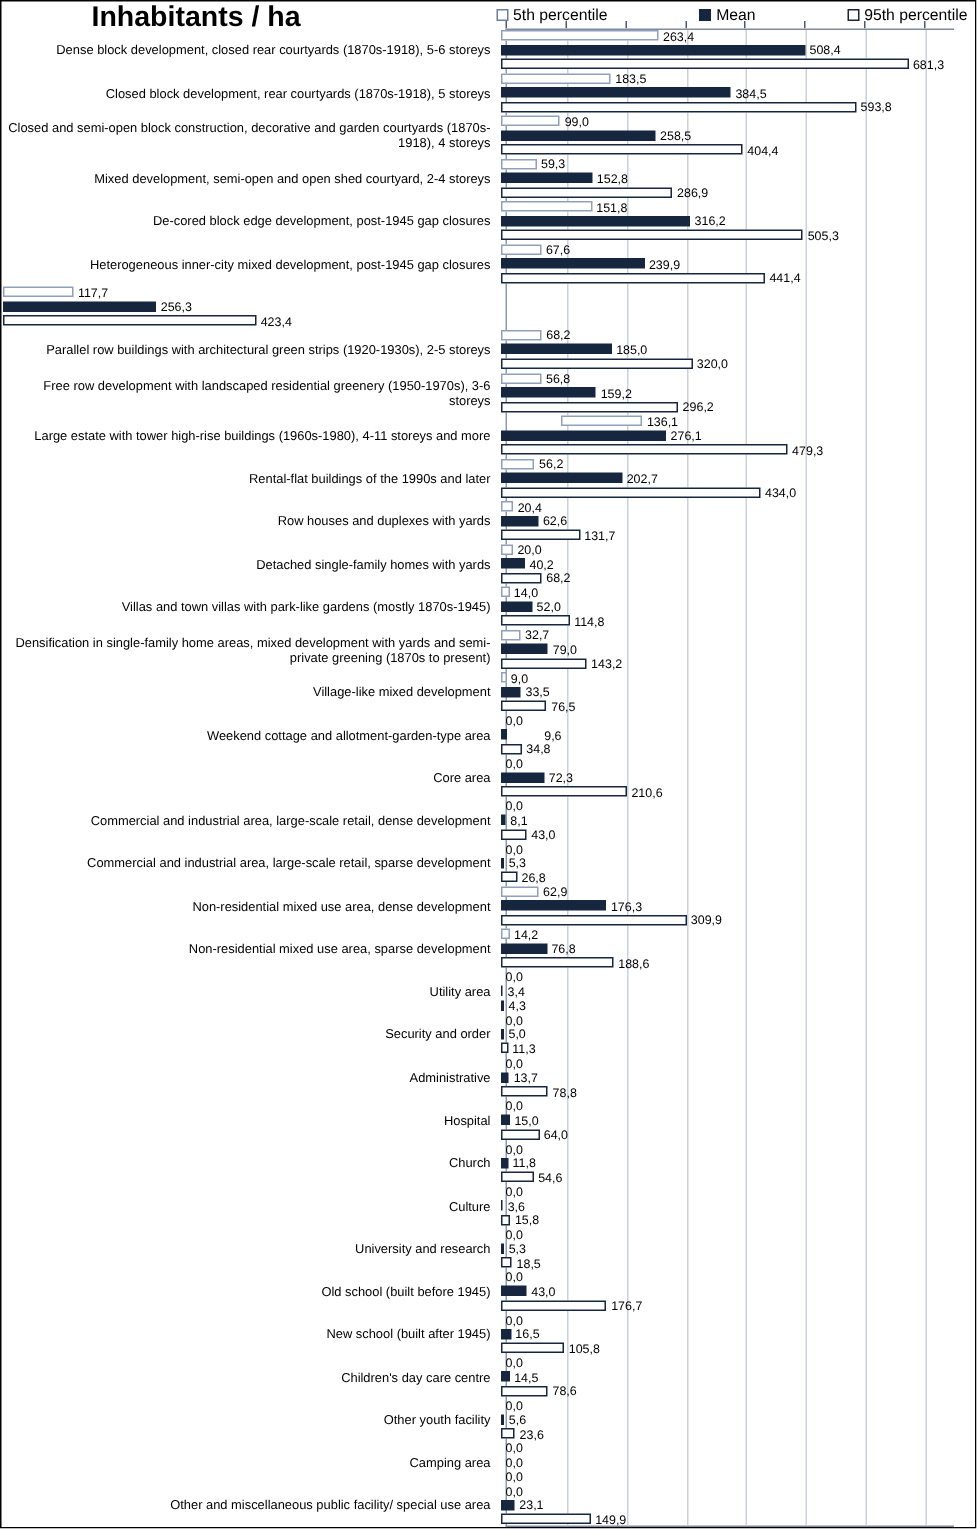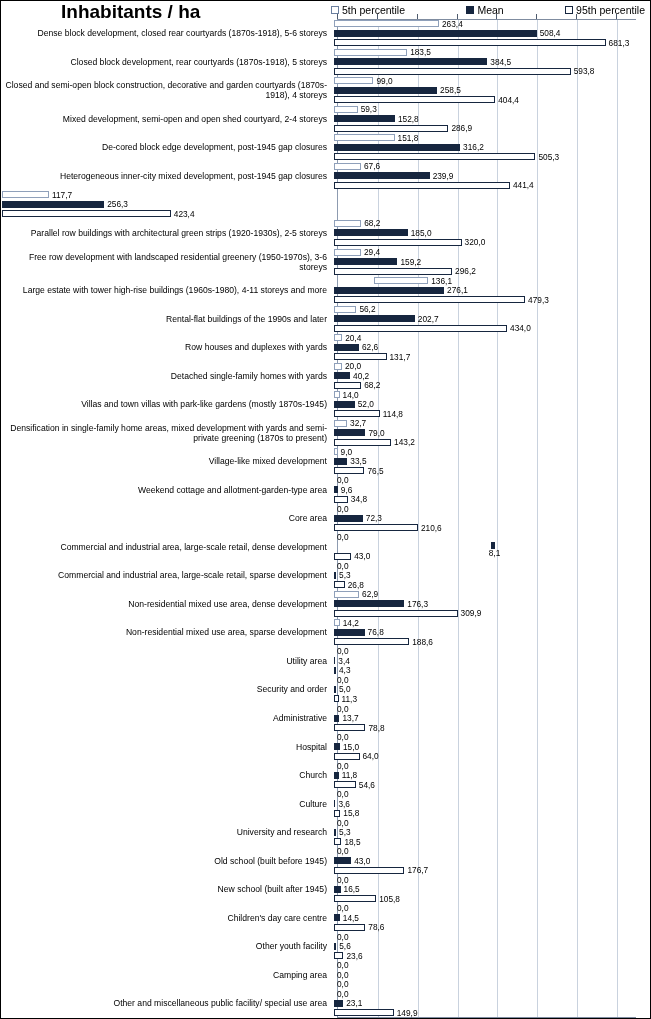--- a/index.html
+++ b/index.html
@@ -326,21 +326,21 @@
             <div class="bar bar-p95" style="width: 127.573px;"></div>
             <span class="val">320,0</span>
           </div>
         </div>
       </div>
       <div class="row" style="height: 28.5429px;">
         <div class="row-label" style="height: 28.5429px;">Free row development with landscaped residential greenery (1950-1970s), 3-6 storeys</div>
         <div class="row-bars">
           <div class="barline" style="height: 9.51429px;">
             <div class="bar bar-p5" style="width: 26.9897px;"></div>
-            <span class="val">29,4</span>
+            <span class="val">56,8</span>
           </div>
           <div class="barline" style="height: 9.51429px;">
             <div class="bar bar-mean" style="width: 63.4677px;"></div>
             <span class="val">159,2</span>
           </div>
           <div class="barline" style="height: 9.51429px;">
             <div class="bar bar-p95" style="width: 118.085px;"></div>
             <span class="val">296,2</span>
           </div>
         </div>
@@ -464,21 +464,21 @@
           </div>
         </div>
       </div>
       <div class="row" style="height: 28.5429px;">
         <div class="row-label" style="height: 28.5429px;">Weekend cottage and allotment-garden-type area</div>
         <div class="row-bars">
           <div class="barline" style="height: 9.51429px;">
             <div class="bar bar-p5 bar-zero" style="width: 0px;"></div>
             <span class="val">0,0</span>
           </div>
-          <div class="barline" style="height: 9.51429px;">
+          <div class="barline" style="height: 9.51429px; gap: 22px;">
             <div class="bar bar-mean" style="width: 3.8272px;"></div>
             <span class="val">9,6</span>
           </div>
           <div class="barline" style="height: 9.51429px;">
             <div class="bar bar-p95" style="width: 13.8736px;"></div>
             <span class="val">34,8</span>
           </div>
         </div>
       </div>
       <div class="row" style="height: 28.5429px;">
@@ -498,21 +498,21 @@
           </div>
         </div>
       </div>
       <div class="row" style="height: 28.5429px;">
         <div class="row-label" style="height: 28.5429px;">Commercial and industrial area, large-scale retail, dense development</div>
         <div class="row-bars">
           <div class="barline" style="height: 9.51429px;">
             <div class="bar bar-p5 bar-zero" style="width: 0px;"></div>
             <span class="val">0,0</span>
           </div>
-          <div class="barline" style="height: 9.51429px; flex-direction: column;">
+          <div class="barline" style="height: 9.51429px;">
             <div class="bar bar-mean" style="width: 3.2292px;"></div>
             <span class="val">8,1</span>
           </div>
           <div class="barline" style="height: 9.51429px;">
             <div class="bar bar-p95" style="width: 17.1427px;"></div>
             <span class="val">43,0</span>
           </div>
         </div>
       </div>
       <div class="row" style="height: 28.5429px;">

